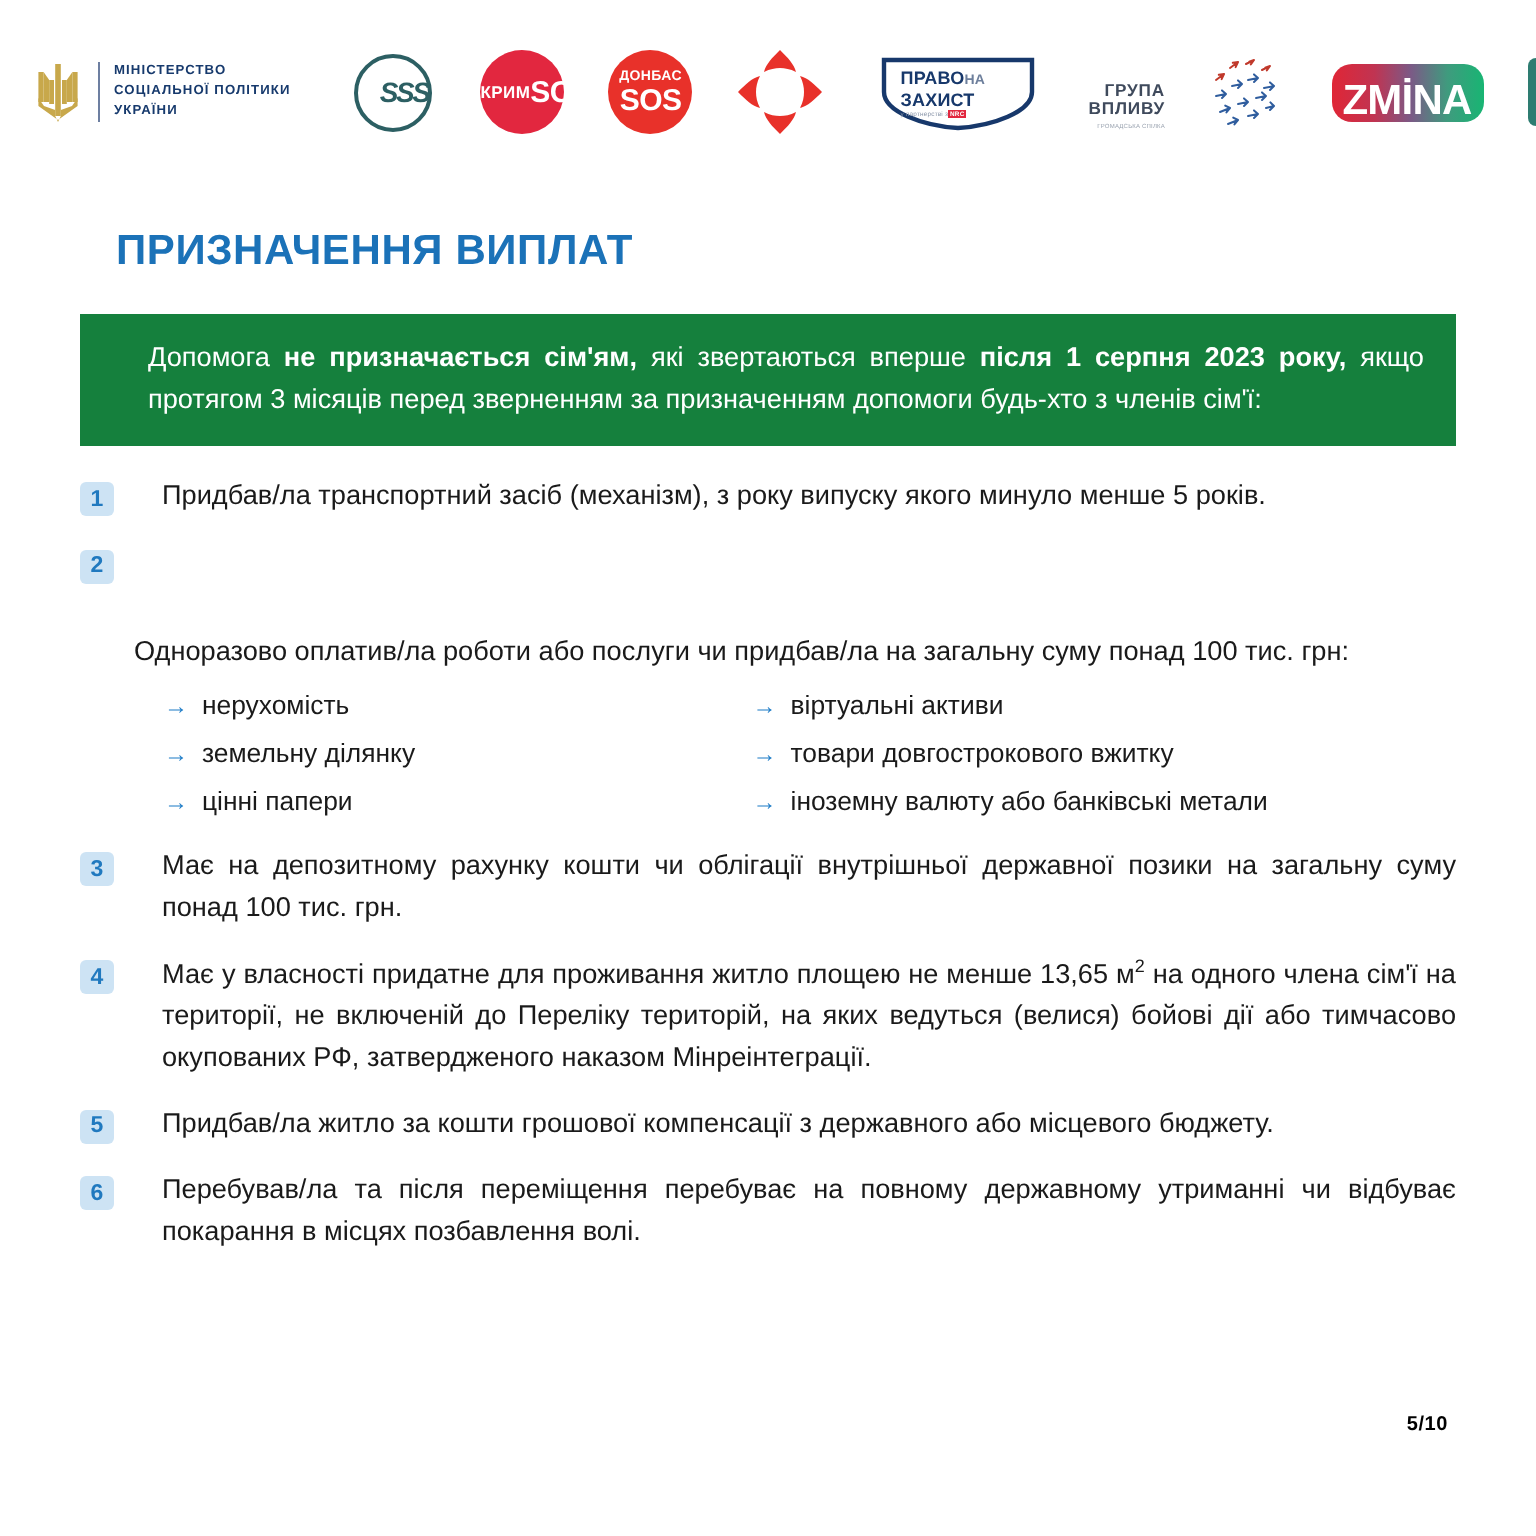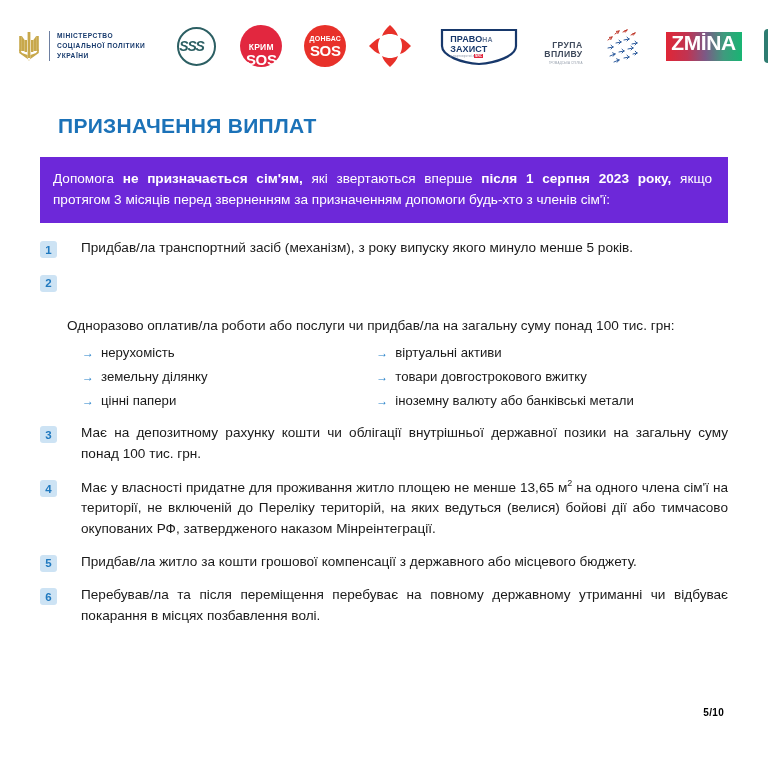--- a/index.html
+++ b/index.html
@@ -55,42 +55,42 @@
 
   
   .logo-sss { margin-left: 32px; }
   .sss-circle {
     width: 39px;
     height: 39px;
     border-radius: 50%;
     border: 2.2px solid #2c5f63;
     display: flex;
     align-items: center;
-    justify-content: flex-start;
+    justify-content: flex-end;
     box-sizing: border-box;
   }
   .sss-text {
     font-size: 14px;
     font-weight: bold;
     font-style: italic;
     color: #2c5f63;
     letter-spacing: -1.2px;
   }
 
   
   .logo-krym { margin-left: 24px; }
   .krym-circle {
     width: 42px;
     height: 42px;
     border-radius: 50%;
     background: #e2273f;
     display: flex;
-    flex-direction: column;
-    align-items: center;
-    justify-content: flex-end;
+    flex-direction: row;
+    align-items: center;
+    justify-content: flex-start;
     color: #ffffff;
     line-height: 1;
   }
   .krym-top { font-size: 8.5px; font-weight: bold; letter-spacing: .2px; }
   .krym-bot { font-size: 15px; font-weight: bold; letter-spacing: -.3px; margin-top: 1px; }
 
   
   .logo-donbas { margin-left: 22px; }
   .donbas-circle {
     width: 42px;
@@ -149,22 +149,23 @@
   .hrupa-l { font-size: 8.6px; font-weight: bold; color: #3f4a5c; letter-spacing: .4px; }
   .hrupa-sub { font-size: 3px; color: #98a1ae; letter-spacing: .1px; margin-top: 2px; line-height: 1.3; }
 
   
   .logo-zmina { margin-left: 24px; }
   .zmina-box {
     width: 76px;
     height: 29px;
     background: linear-gradient(90deg, #e02636 0%, #c03452 28%, #7b5a86 52%, #3f9b7e 76%, #18b573 100%);
     display: flex;
-    align-items: flex-start;
+    align-items: flex-end;
     justify-content: center;
+    border-radius: 10px;
   }
   .zmina-text {
     font-size: 21px;
     font-weight: bold;
     color: #ffffff;
     letter-spacing: -.4px;
     line-height: 1;
   }
 
   
@@ -186,23 +187,23 @@
   .page-title {
     margin: 22px 0 0 18px;
     font-size: 21px;
     font-weight: bold;
     color: #1b72b8;
     letter-spacing: .3px;
   }
 
   .callout {
     margin-top: 19px;
-    background: #6d28d9;
+    background: #15803d;
     color: #ffffff;
-    padding: 12px 16px 13px 13px;
+    padding: 12px 16px 13px 34px;
     font-size: 13.6px;
     line-height: 1.52;
     text-align: justify;
     box-sizing: border-box;
   }
   .callout b { font-weight: bold; }
 
   
   .list { margin-top: 15px; }
   .item {

